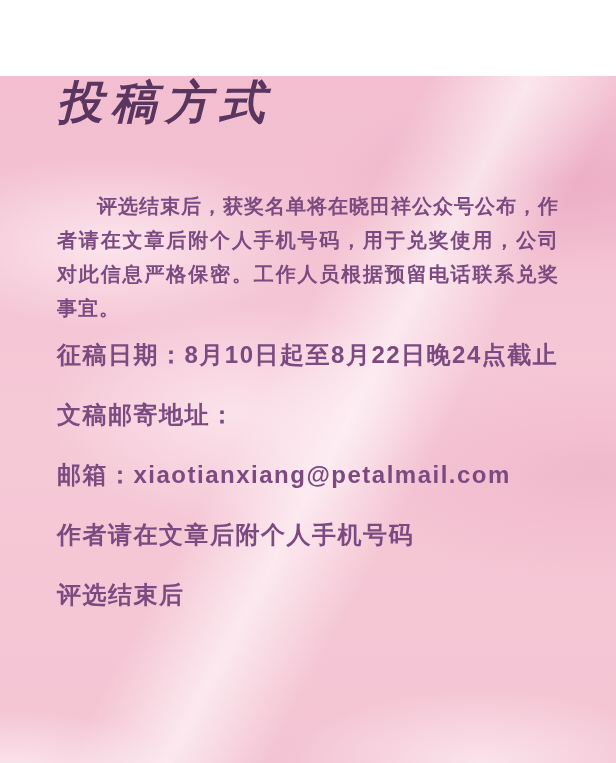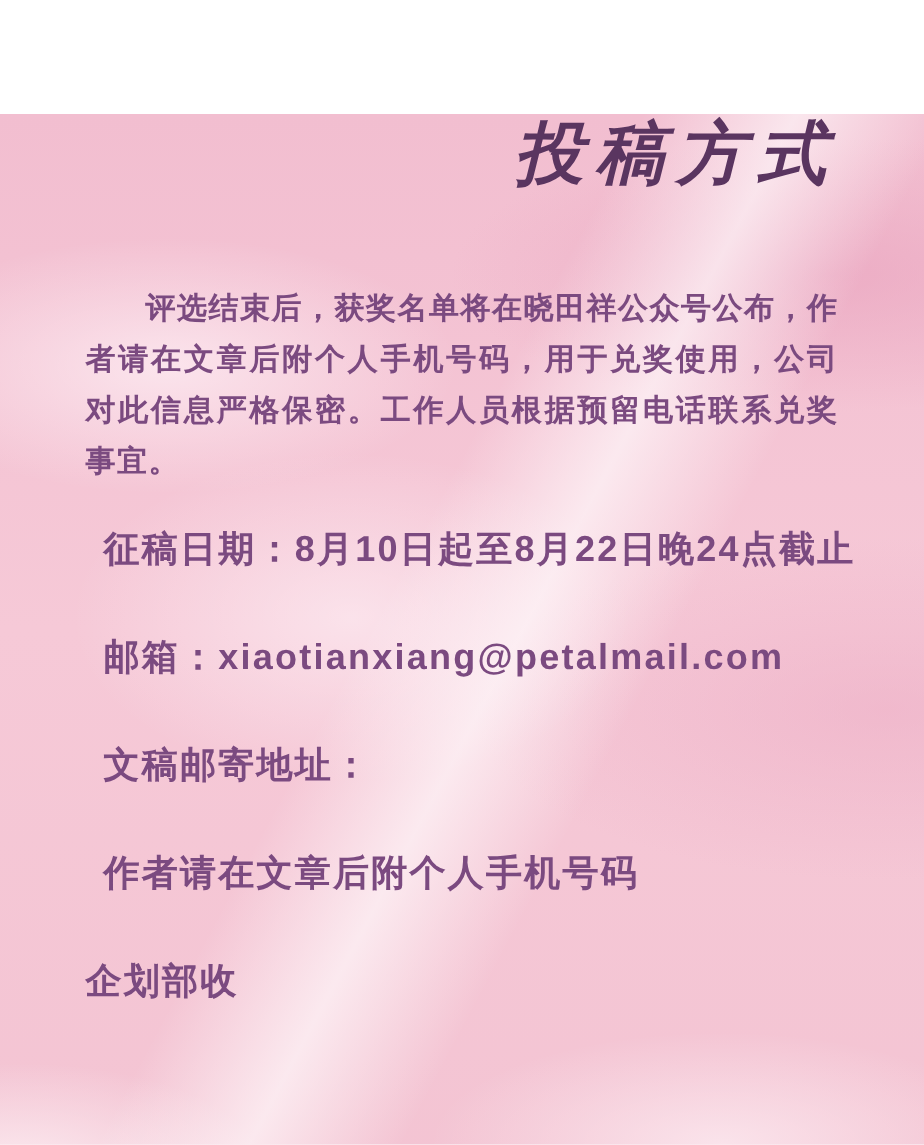--- a/index.html
+++ b/index.html
@@ -25,39 +25,39 @@
       radial-gradient(ellipse 45% 16% at 18% 22%, rgba(255,246,250,0.65), transparent 70%),
       radial-gradient(ellipse 42% 20% at 38% 44%, rgba(255,247,251,0.55), transparent 72%),
       radial-gradient(ellipse 55% 16% at 90% 14%, rgba(232,160,188,0.60), transparent 75%),
       radial-gradient(ellipse 60% 20% at 96% 52%, rgba(235,170,195,0.50), transparent 75%),
       radial-gradient(ellipse 45% 14% at 78% 90%, rgba(255,248,251,0.60), transparent 70%),
       radial-gradient(ellipse 38% 13% at 2% 92%, rgba(255,250,252,0.70), transparent 70%),
       linear-gradient(180deg, #f2bed0 0%, #f6c9d7 45%, #f3c3d2 100%);
   }
   .title {
     margin: 76px auto 0;
-    text-align: right;
+    text-align: left;
     font-size: 46px;
     line-height: 52px;
     font-weight: 900;
     font-style: italic;
     letter-spacing: 8px;
     color: #5a3560;
   }
   .intro {
     margin: 61px 0 0;
     font-size: 20px;
     line-height: 34px;
     letter-spacing: 1px;
     font-weight: 600;
     text-indent: 2em;
     text-align: justify;
   }
   .line {
-    margin: 12px;
+    margin: 0;
     font-size: 24px;
     line-height: 60px;
     letter-spacing: 1.5px;
     font-weight: 600;
     white-space: nowrap;
   }
   .latin {
     letter-spacing: 1.5px;
     font-weight: 600;
   }
@@ -74,23 +74,23 @@
 <body>
 
 <div class="poster">
 
   <h1 class="title">投稿方式</h1>
 
   <p class="intro">评选结束后，获奖名单将在晓田祥公众号公布，作者请在文章后附个人手机号码，用于兑奖使用，公司对此信息严格保密。工作人员根据预留电话联系兑奖事宜。</p>
 
   <p class="line"><span>征稿日期：</span><span>8月10日起至8月22日晚24点截止</span></p>
 
+  <p class="line">文稿邮寄地址：</p>
+
   <p class="line"><span>邮箱：</span><span class="latin">xiaotianxiang@petalmail.com</span></p>
-
-  <p class="line">文稿邮寄地址：</p>
 
   <p class="line">作者请在文章后附个人手机号码</p>
 
   <div class="last-row">
-    <span>企划部收</span>
+    <span>评选结束后</span>
   </div>
 
 </div>
 
 </body></html>

